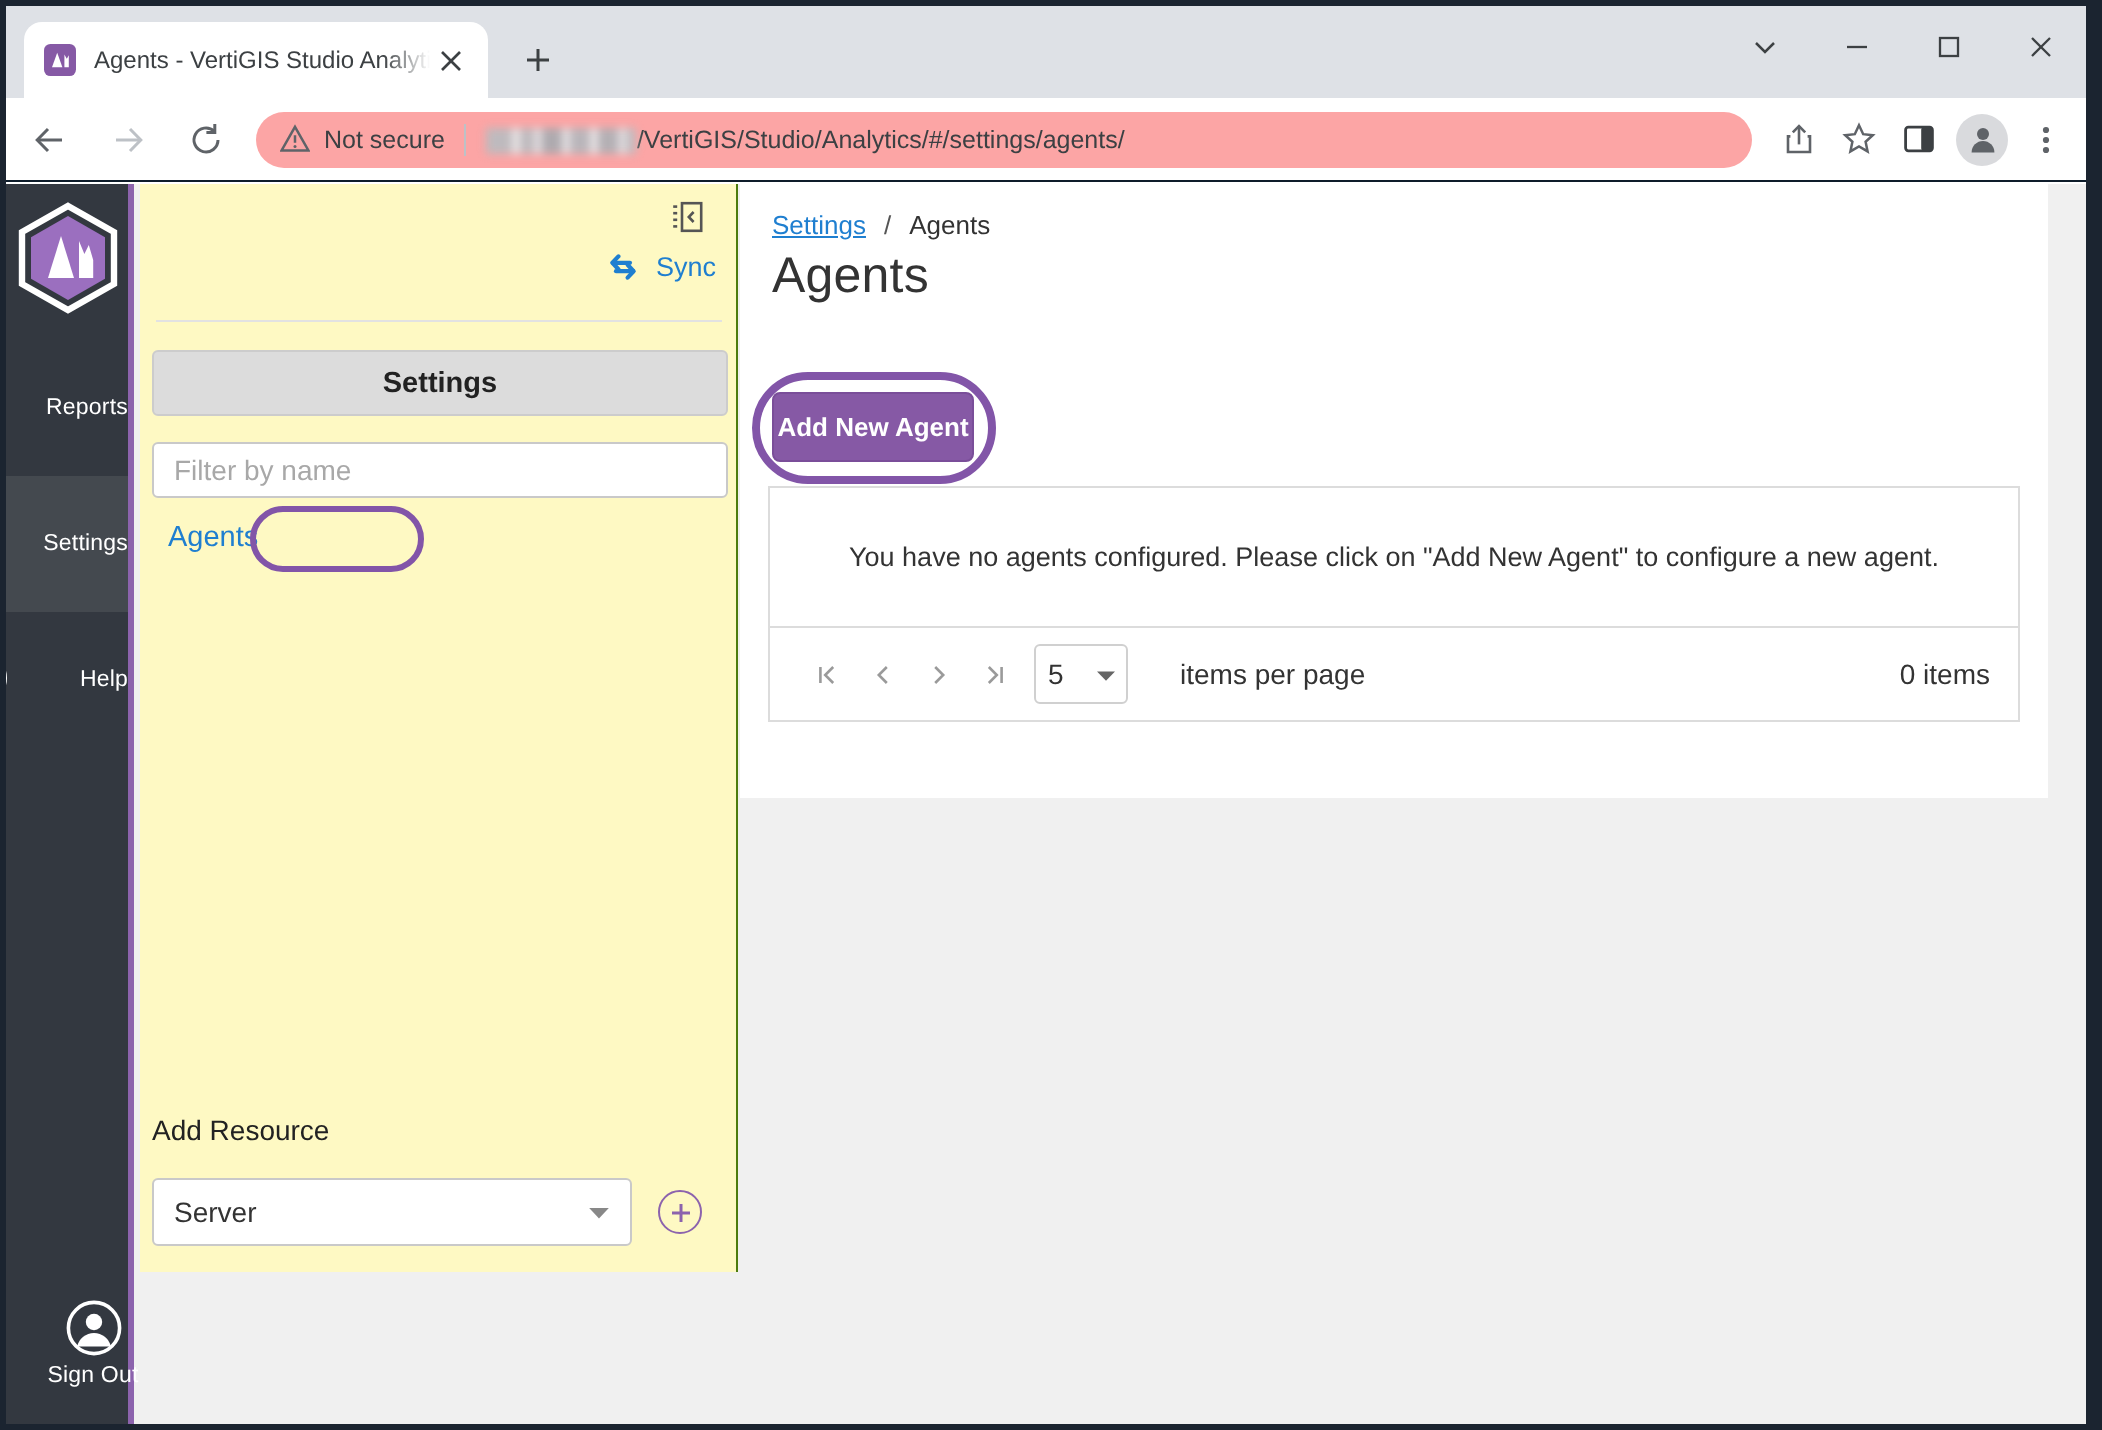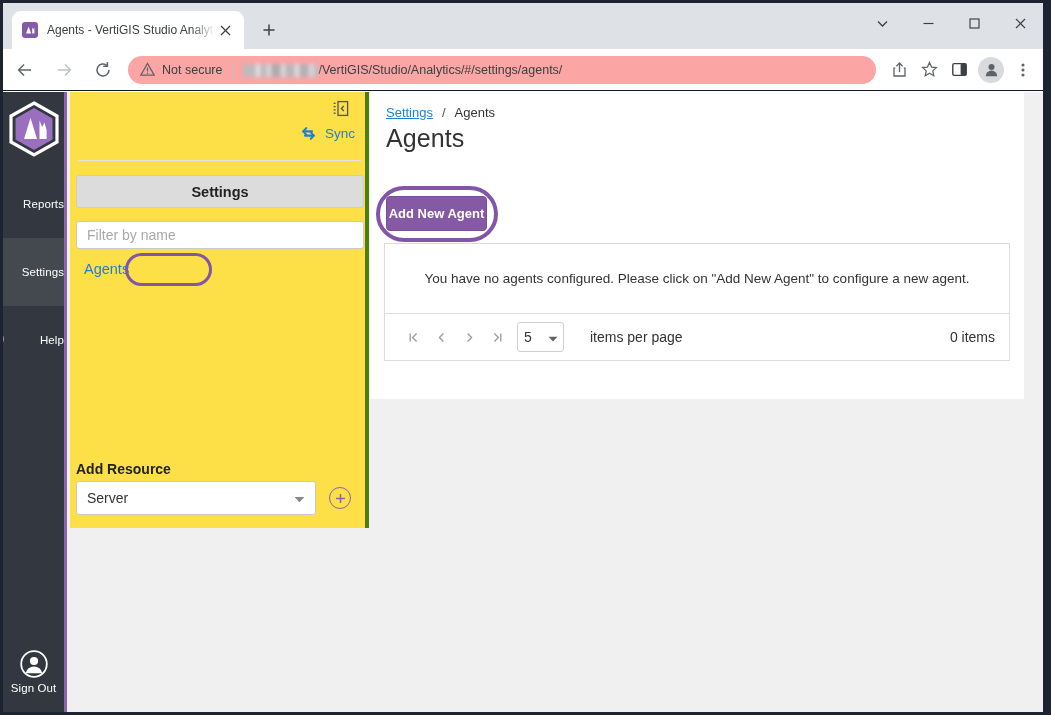--- a/index.html
+++ b/index.html
@@ -177,32 +177,32 @@
     margin-bottom: 3px;
   }
   .side-label {
     font-size: 11.5px; color: #ffffff;
     letter-spacing: .1px;
   }
   #side-reports { top: 78px; }
   #side-settings { top: 146px; }
   #side-help { top: 214px; }
   #side-signout {
-    position: absolute; left: 0; bottom: 8px;
+    position: absolute; left: 13px; bottom: 8px;
     width: 61px; height: 66px;
     display: flex; flex-direction: column;
     align-items: center; justify-content: center;
   }
 
   
   #left-panel {
     position: absolute; left: 67px; top: 0;
-    width: 299px; height: 436px;
-    background: #fde047;
-    border-right: 4px solid #4d7c0f;
+    width: 299px; height: 544px;
+    background: #fef9c3;
+    border-right: 1px solid #4d7c0f;
   }
   #panel-collapse-btn {
     position: absolute; right: 12px; top: 3px;
     width: 26px; height: 26px;
     display: flex; align-items: center; justify-content: center;
   }
   #sync-row {
     position: absolute; right: 10px; top: 30px;
     display: flex; align-items: center;
     height: 22px;
@@ -248,22 +248,22 @@
     border: 3px solid #8255a8;
     border-radius: 18px;
     pointer-events: none;
   }
 
   #add-resource-block {
     position: absolute; left: 6px; bottom: 13px;
     width: 288px;
   }
   #add-resource-label {
-    font-size: 14px; font-weight: bold; color: #222;
-    margin-bottom: 4px;
+    font-size: 14px; font-weight: normal; color: #222;
+    margin-bottom: 16px;
   }
   #add-resource-row { display: flex; align-items: center; }
   #resource-select {
     width: 240px; height: 34px;
     border: 1px solid #c9c9c9; border-radius: 3px;
     background: #ffffff;
     display: flex; align-items: center;
     padding: 0 10px;
     position: relative;
   }

